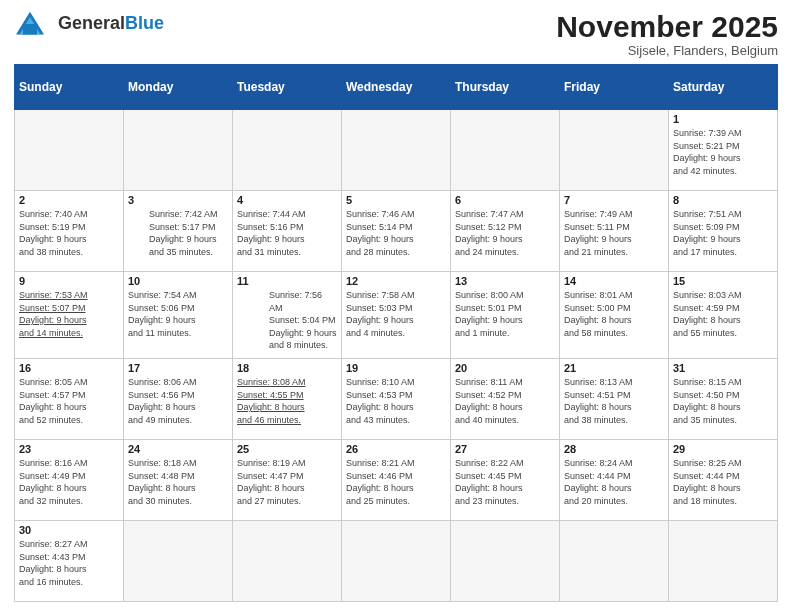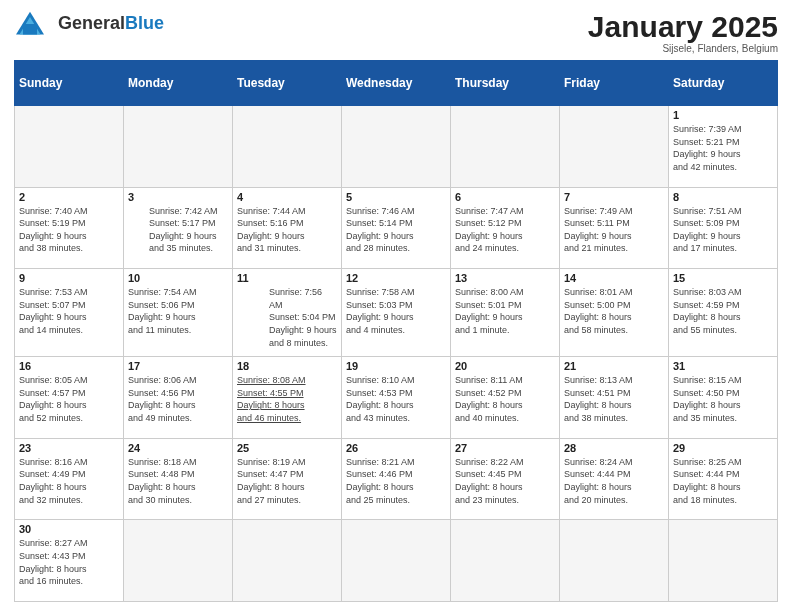--- a/index.html
+++ b/index.html
@@ -44,21 +44,21 @@
     .title-block {
       text-align: right;
     }
     .month-title {
       font-size: 30px;
       font-weight: bold;
       color: #222;
       line-height: 1.1;
     }
     .subtitle {
-      font-size: 10px;
+      font-size: 13px;
       color: #555;
     }
     .calendar {
       flex: 1;
       border: 1px solid #ccc;
       border-collapse: collapse;
       width: 100%;
       table-layout: fixed;
     }
     .calendar thead tr th {
@@ -107,21 +107,21 @@
       <svg class="logo-icon" viewBox="0 0 36 32">
         <polygon points="18,2 34,28 2,28" fill="#1a7abf"></polygon>
         <polygon points="18,8 30,28 6,28" fill="#4aaee0"></polygon>
         <rect x="10" y="16" width="16" height="12" fill="#1a7abf"></rect>
       </svg>
       <div class="logo-text">
         <span>General</span><span style="color:#1a7abf;">Blue</span>
       </div>
     </div>
     <div class="title-block">
-      <div class="month-title">January 2025</div>
+      <div class="month-title">November 2025</div>
       <div class="subtitle">Sijsele, Flanders, Belgium</div>
     </div>
   </div>
 
   <table class="calendar">
     <thead>
       <tr>
         <th>Sunday</th>
         <th>Monday</th>
         <th>Tuesday</th>
@@ -194,21 +194,21 @@
             <span class="day-number">8</span>
             <div class="day-info" style="white-space: pre-line;">Sunrise: 7:51 AM
 Sunset: 5:09 PM
 Daylight: 9 hours
 and 17 minutes.</div>
           </td>
         </tr>
         <tr>
           <td>
             <span class="day-number">9</span>
-            <div class="day-info" style="white-space: pre-line;">Sunrise: 7:53 AM
+            <div class="day-info" style="white-space: pre-line; text-decoration: underline;">Sunrise: 7:53 AM
 Sunset: 5:07 PM
 Daylight: 9 hours
 and 14 minutes.</div>
           </td>
           <td>
             <span class="day-number">10</span>
             <div class="day-info" style="white-space: pre-line;">Sunrise: 7:54 AM
 Sunset: 5:06 PM
 Daylight: 9 hours
 and 11 minutes.</div>

